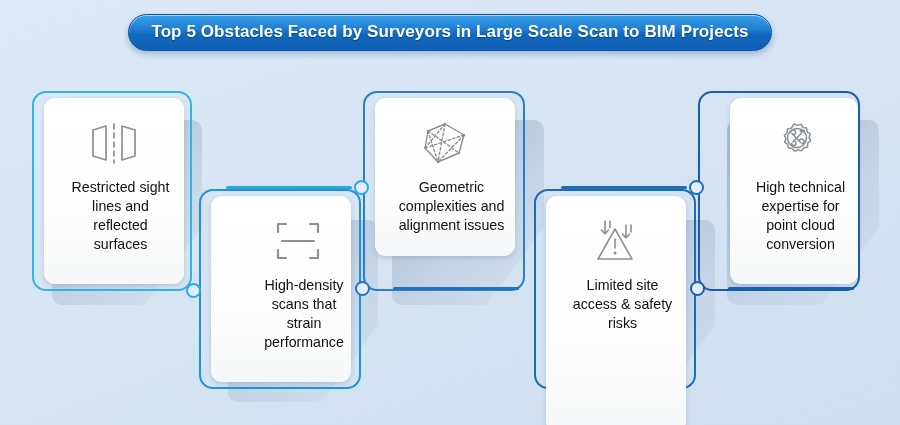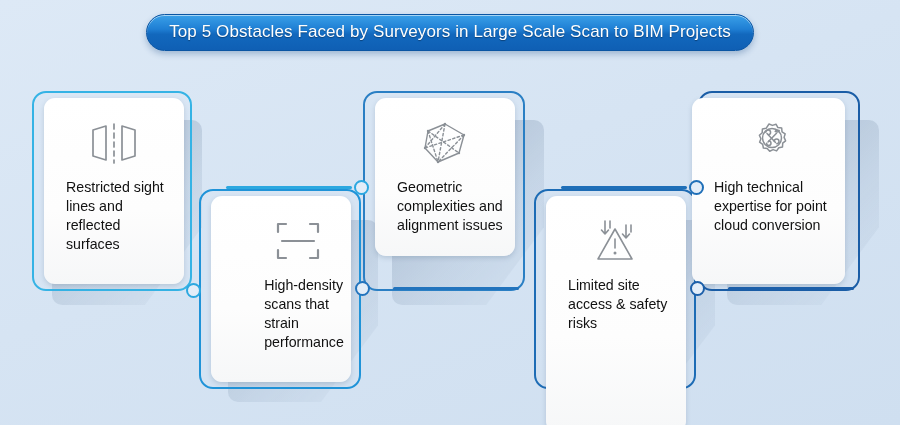--- a/index.html
+++ b/index.html
@@ -34,21 +34,21 @@
     display: inline-block;
     position: relative;
     padding: 6px 22px 7px 22px;
     border-radius: 22px;
     background: linear-gradient(to bottom, #3aa0e8 0%, #1f7fd4 40%, #1268bd 55%, #0f5fb4 100%);
     border: 1px solid #0a55a3;
     box-shadow: 0 3px 6px rgba(20,70,130,0.30),
                 inset 0 1px 0 rgba(255,255,255,0.55);
     color: #ffffff;
     font-size: 17px;
-    font-weight: normal;
+    font-weight: bold;
     letter-spacing: 0.1px;
     line-height: 22px;
     white-space: nowrap;
     text-shadow: 0 1px 1px rgba(0,0,0,0.35);
   }
   #title-pill::after {
     content: "";
     position: absolute;
     left: 14px;
     right: 14px;
@@ -93,21 +93,21 @@
     width: 56px;
     height: 50px;
     display: flex;
     align-items: center;
     justify-content: center;
   }
   .card-icon svg { display: block; }
   .card-text {
     margin-top: 10px;
     padding: 0 9px;
-    text-align: left;
+    text-align: center;
     font-size: 14.2px;
     line-height: 19px;
     color: #111111;
     font-family: "Liberation Sans", sans-serif;
     margin-left: 13px;
   }
 
   
   .conn-line {
     position: absolute;
@@ -224,21 +224,21 @@
       </div>
       <div class="card-text">Limited site access &amp; safety risks</div>
     </div>
   </div>
 
   <div class="node">
     <div class="shadow" style="left:727px; top:120px; width:152px; height:185px;
          background:linear-gradient(135deg, rgba(116,138,164,0.46) 0%, rgba(150,170,194,0.22) 60%, rgba(180,198,218,0) 100%);
          clip-path: polygon(0 0, 100% 0, 100% 58%, 62% 100%, 0 100%);"></div>
     <div class="frame" style="left:698px; top:91px; width:162px; height:200px; border-color:#1a5da6;"></div>
-    <div class="card" style="left:692px; top:98px; width:153px; height:186px;">
+    <div class="card" style="left:730px; top:98px; width:128px; height:186px;">
       <div class="card-icon">
         <svg width="50" height="46" viewBox="0 0 50 46">
           <g fill="none" stroke="#8b9096" stroke-width="1.5" stroke-linejoin="round" stroke-linecap="round">
             <path d="M25 4 L28.4 5.4 L32 4.2 L33.9 7.6 L37.7 8 L38 11.8
                      L41.2 13.8 L40.1 17.4 L41.6 20.8 L38.7 23.2 L38.5 27
                      L34.8 27.8 L32.6 30.9 L29.1 29.6 L25.7 31.2 L23.2 28.4
                      L19.4 28.1 L18.7 24.4 L15.6 22.2 L16.9 18.7 L15.4 15.3
                      L18.2 12.8 L18.4 9 L22.1 8.3 Z"></path>
             <circle cx="28" cy="18" r="9.5"></circle>
             <path d="M23 13.5 L31.5 22.5"></path>

